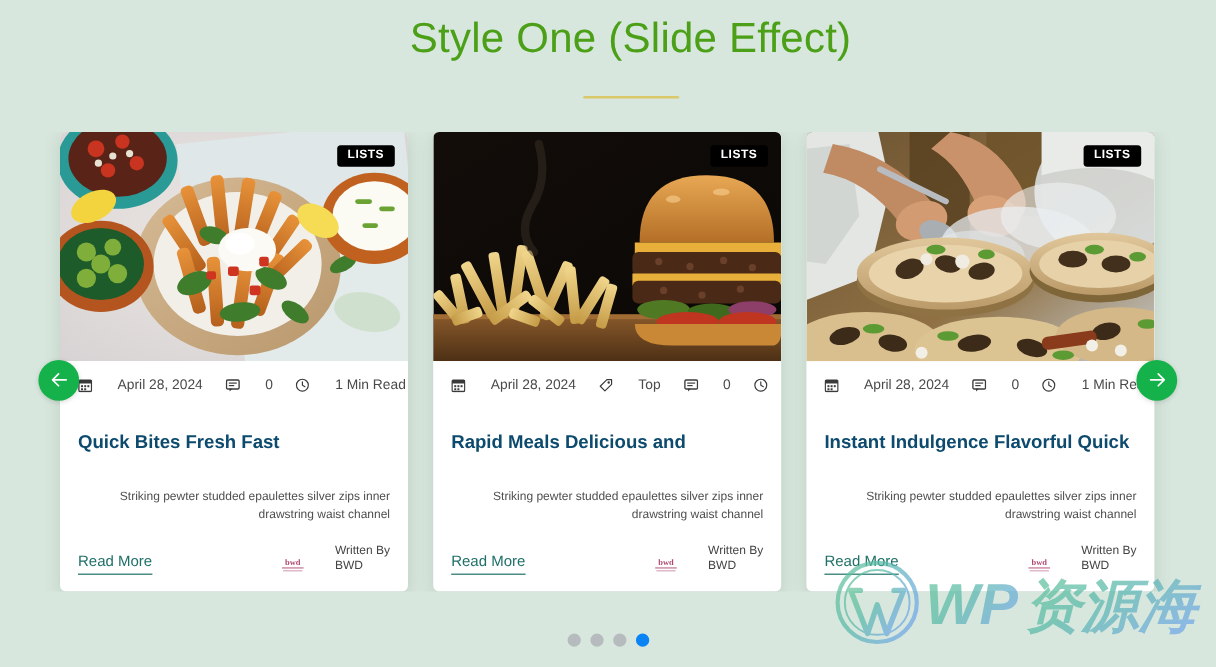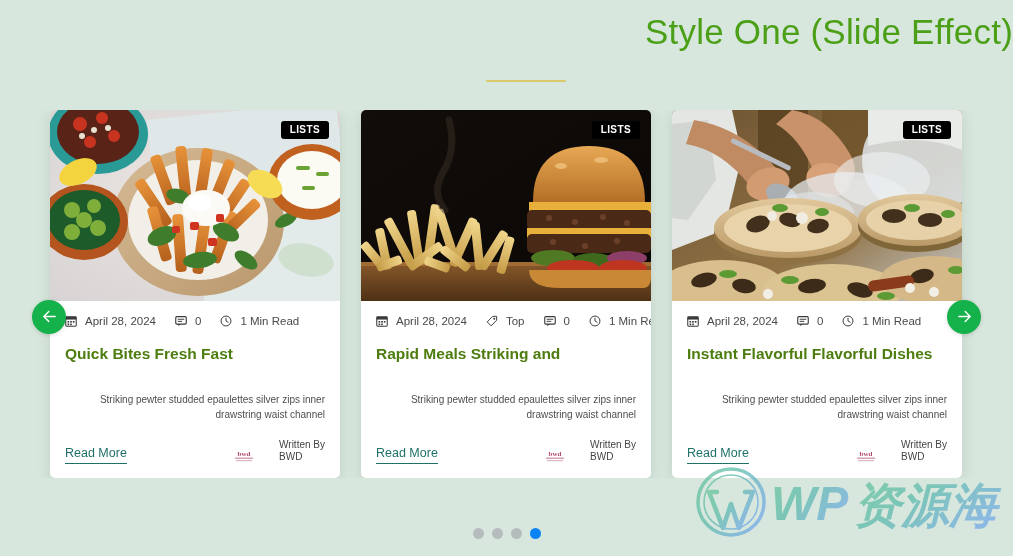--- a/index.html
+++ b/index.html
@@ -12,21 +12,21 @@
 
   body {
     background: #d8e7dd;
     font-family: "Liberation Sans", sans-serif;
     position: relative;
   }
 
   
   .page-header {
     padding-top: 10px;
-    text-align: right;
+    text-align: center;
     margin-left: 38px;
   }
   .page-title {
     font-size: 35px;
     font-weight: 400;
     color: #4ba018;
     letter-spacing: 0.2px;
     line-height: 1.25;
   }
   .title-underline {
@@ -97,31 +97,31 @@
     display: flex;
     align-items: center;
     gap: 0;
     font-size: 11.5px;
     color: #4a4a4a;
     white-space: nowrap;
   }
   .meta-item {
     display: inline-flex;
     align-items: center;
-    gap: 8px;
+    gap: 21px;
     margin-right: 19px;
   }
   .meta-item:last-child { margin-right: 0; }
   .meta-item svg { display: block; flex: 0 0 auto; }
 
   .card-title {
-    margin-top: 17px;
+    margin-top: 32px;
     font-size: 15.5px;
     font-weight: 700;
-    color: #4d7c0f;
+    color: #0c4a6e;
     line-height: 1.3;
   }
 
   .card-excerpt {
     margin-top: 28px;
     font-size: 10px;
     line-height: 1.5;
     color: #4e4e4e;
     text-align: right;
   }
@@ -491,21 +491,21 @@
             <span>0</span>
           </span>
           <span class="meta-item">
             <svg width="12" height="12" viewBox="0 0 16 16">
               <circle cx="8" cy="8" r="6.6" fill="none" stroke="#3a3a3a" stroke-width="1.3"></circle>
               <path d="M8 4.2 L8 8 L10.8 9.6" fill="none" stroke="#3a3a3a" stroke-width="1.3" stroke-linecap="round"></path>
             </svg>
             <span>1 Min Read</span>
           </span>
         </div>
-        <h2 class="card-title">Rapid Meals Striking and</h2>
+        <h2 class="card-title">Rapid Meals Delicious and</h2>
         <p class="card-excerpt">Striking pewter studded epaulettes silver zips inner drawstring waist channel</p>
         <div class="card-footer">
           <a class="read-more" href="#">Read More</a>
           <div class="author">
             <span class="author-avatar">
               <svg width="26" height="16" viewBox="0 0 52 32">
                 <text x="26" y="15" text-anchor="middle" font-family="'Liberation Serif', serif" font-size="14" font-weight="700" fill="#b0486f">bwd</text>
                 <rect x="8" y="19" width="36" height="3" fill="#d6a0b6"></rect>
                 <rect x="10" y="24" width="32" height="2.5" fill="#e0b8c8"></rect>
               </svg>
@@ -636,21 +636,21 @@
             <span>0</span>
           </span>
           <span class="meta-item">
             <svg width="12" height="12" viewBox="0 0 16 16">
               <circle cx="8" cy="8" r="6.6" fill="none" stroke="#3a3a3a" stroke-width="1.3"></circle>
               <path d="M8 4.2 L8 8 L10.8 9.6" fill="none" stroke="#3a3a3a" stroke-width="1.3" stroke-linecap="round"></path>
             </svg>
             <span>1 Min Read</span>
           </span>
         </div>
-        <h2 class="card-title">Instant Flavorful Flavorful Dishes</h2>
+        <h2 class="card-title">Instant Indulgence Flavorful Quick</h2>
         <p class="card-excerpt">Striking pewter studded epaulettes silver zips inner drawstring waist channel</p>
         <div class="card-footer">
           <a class="read-more" href="#">Read More</a>
           <div class="author">
             <span class="author-avatar">
               <svg width="26" height="16" viewBox="0 0 52 32">
                 <text x="26" y="15" text-anchor="middle" font-family="'Liberation Serif', serif" font-size="14" font-weight="700" fill="#b0486f">bwd</text>
                 <rect x="8" y="19" width="36" height="3" fill="#d6a0b6"></rect>
                 <rect x="10" y="24" width="32" height="2.5" fill="#e0b8c8"></rect>
               </svg>

